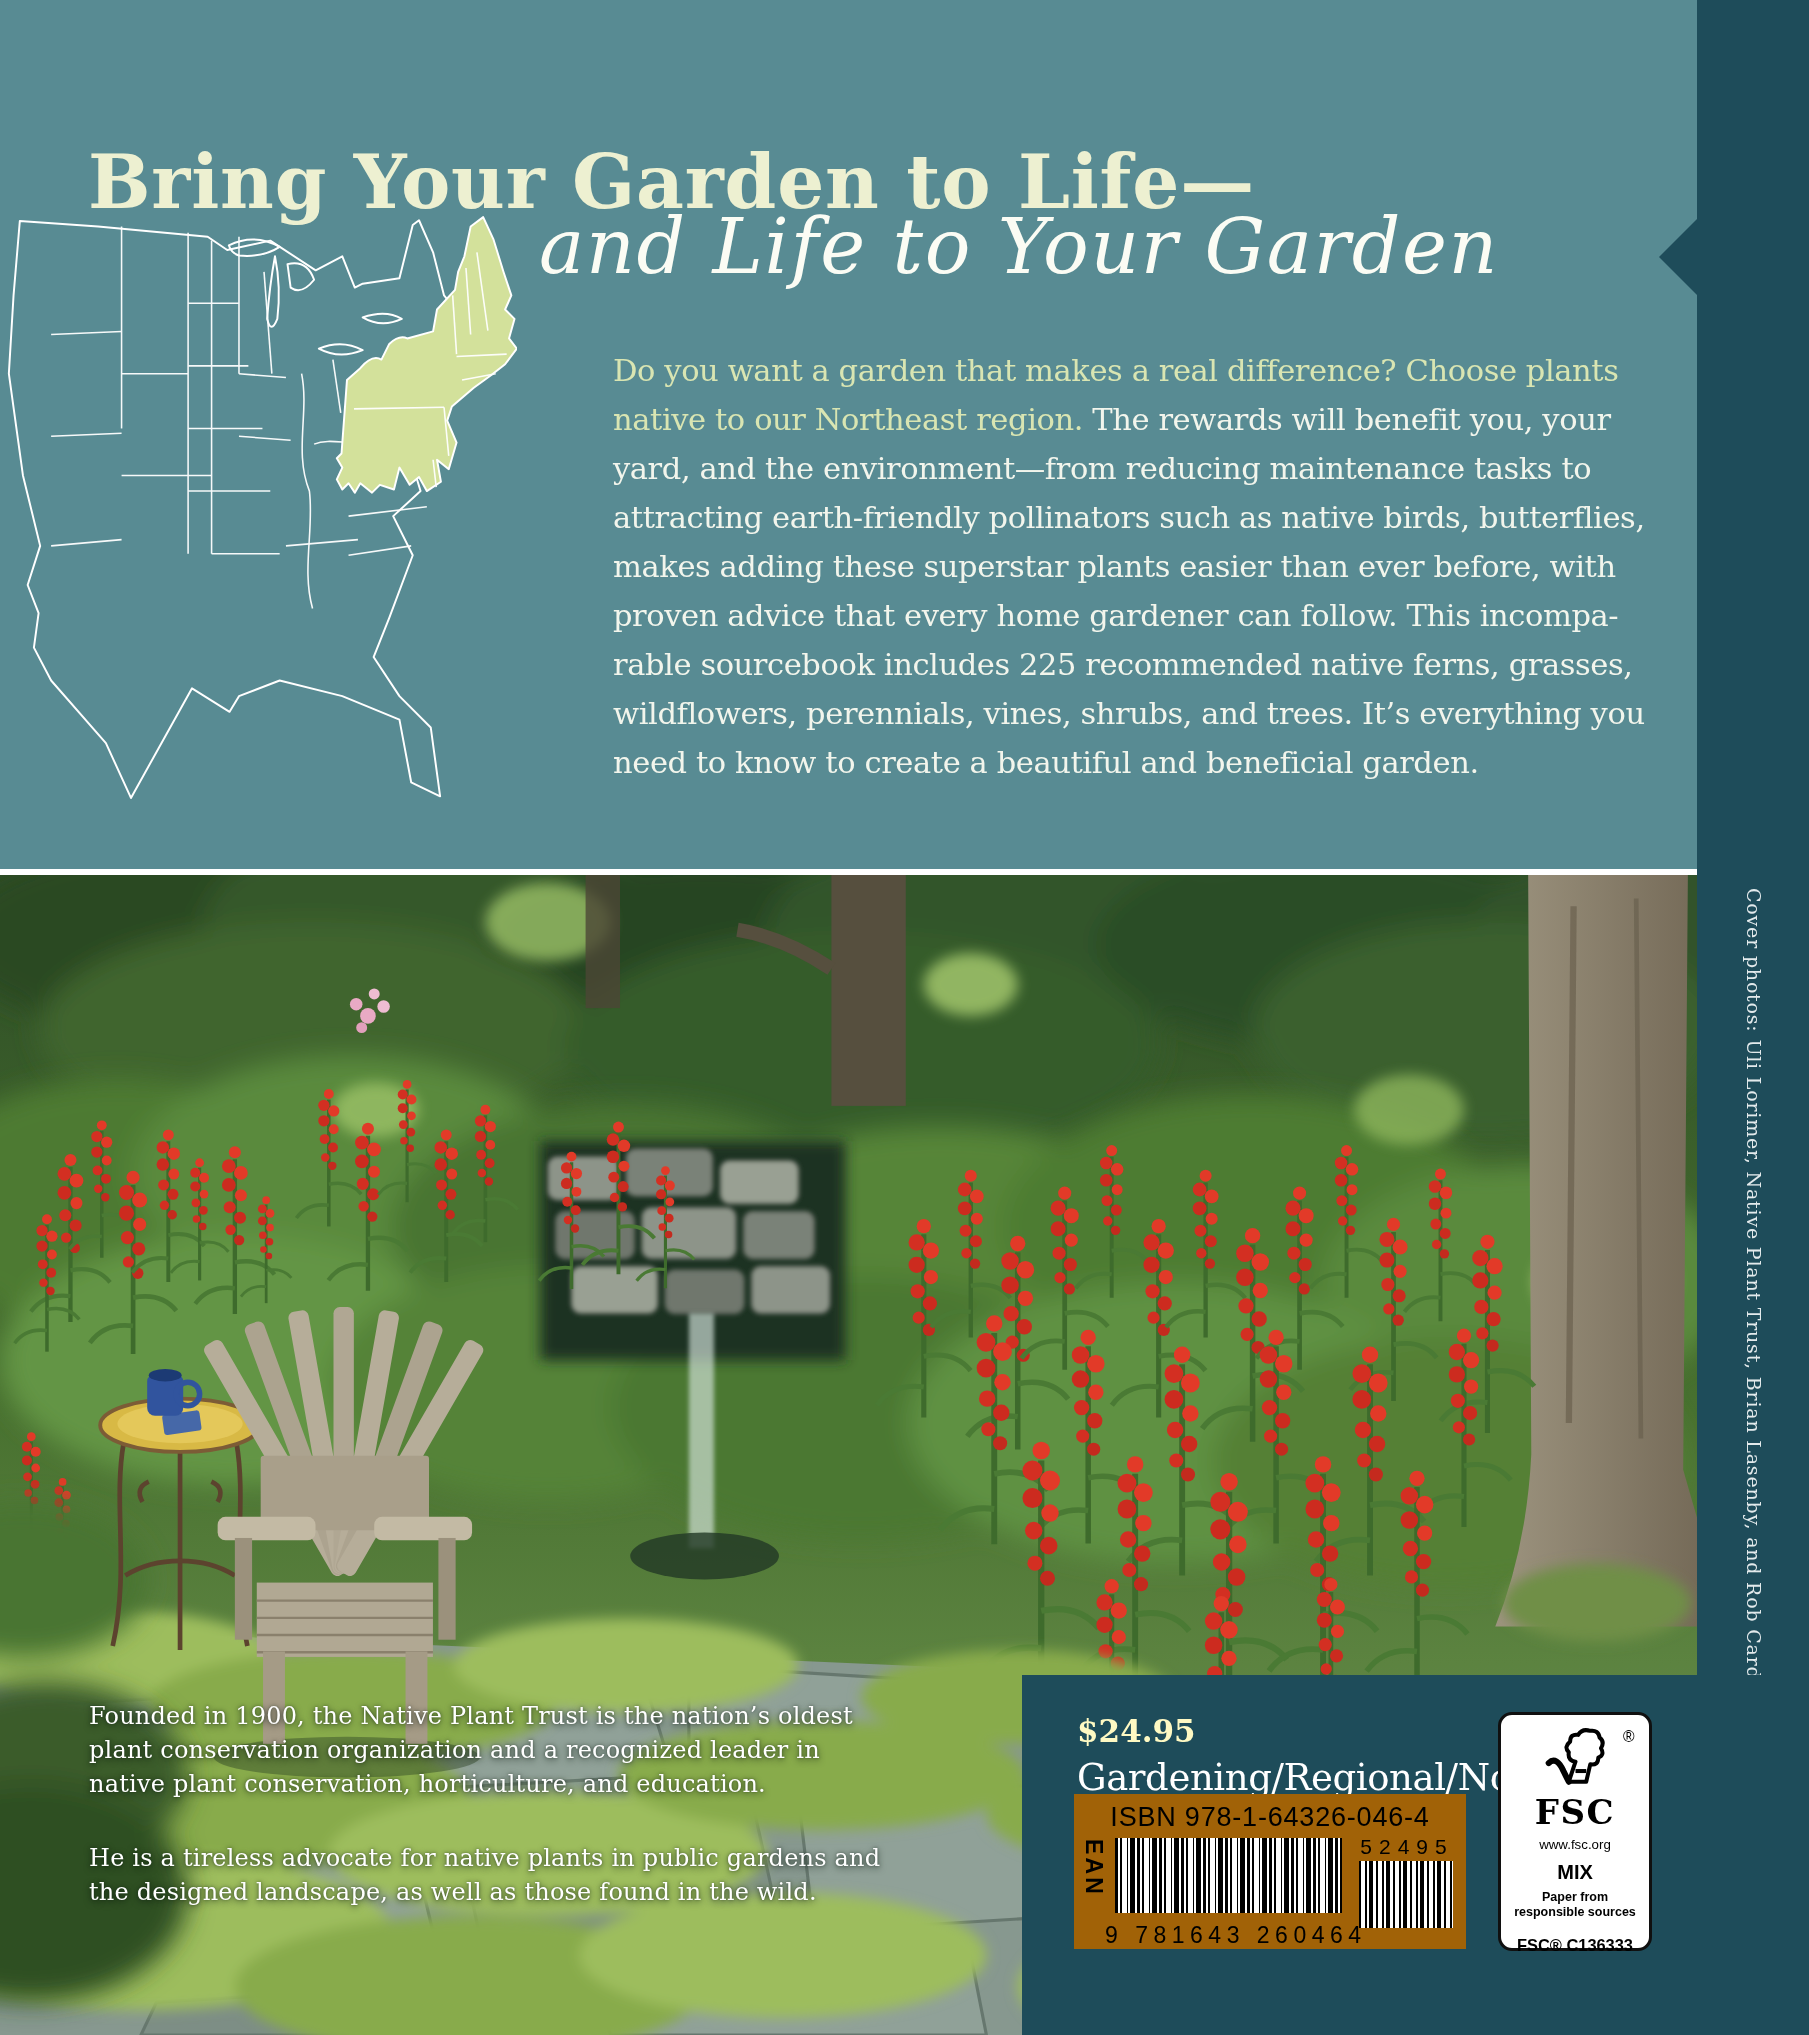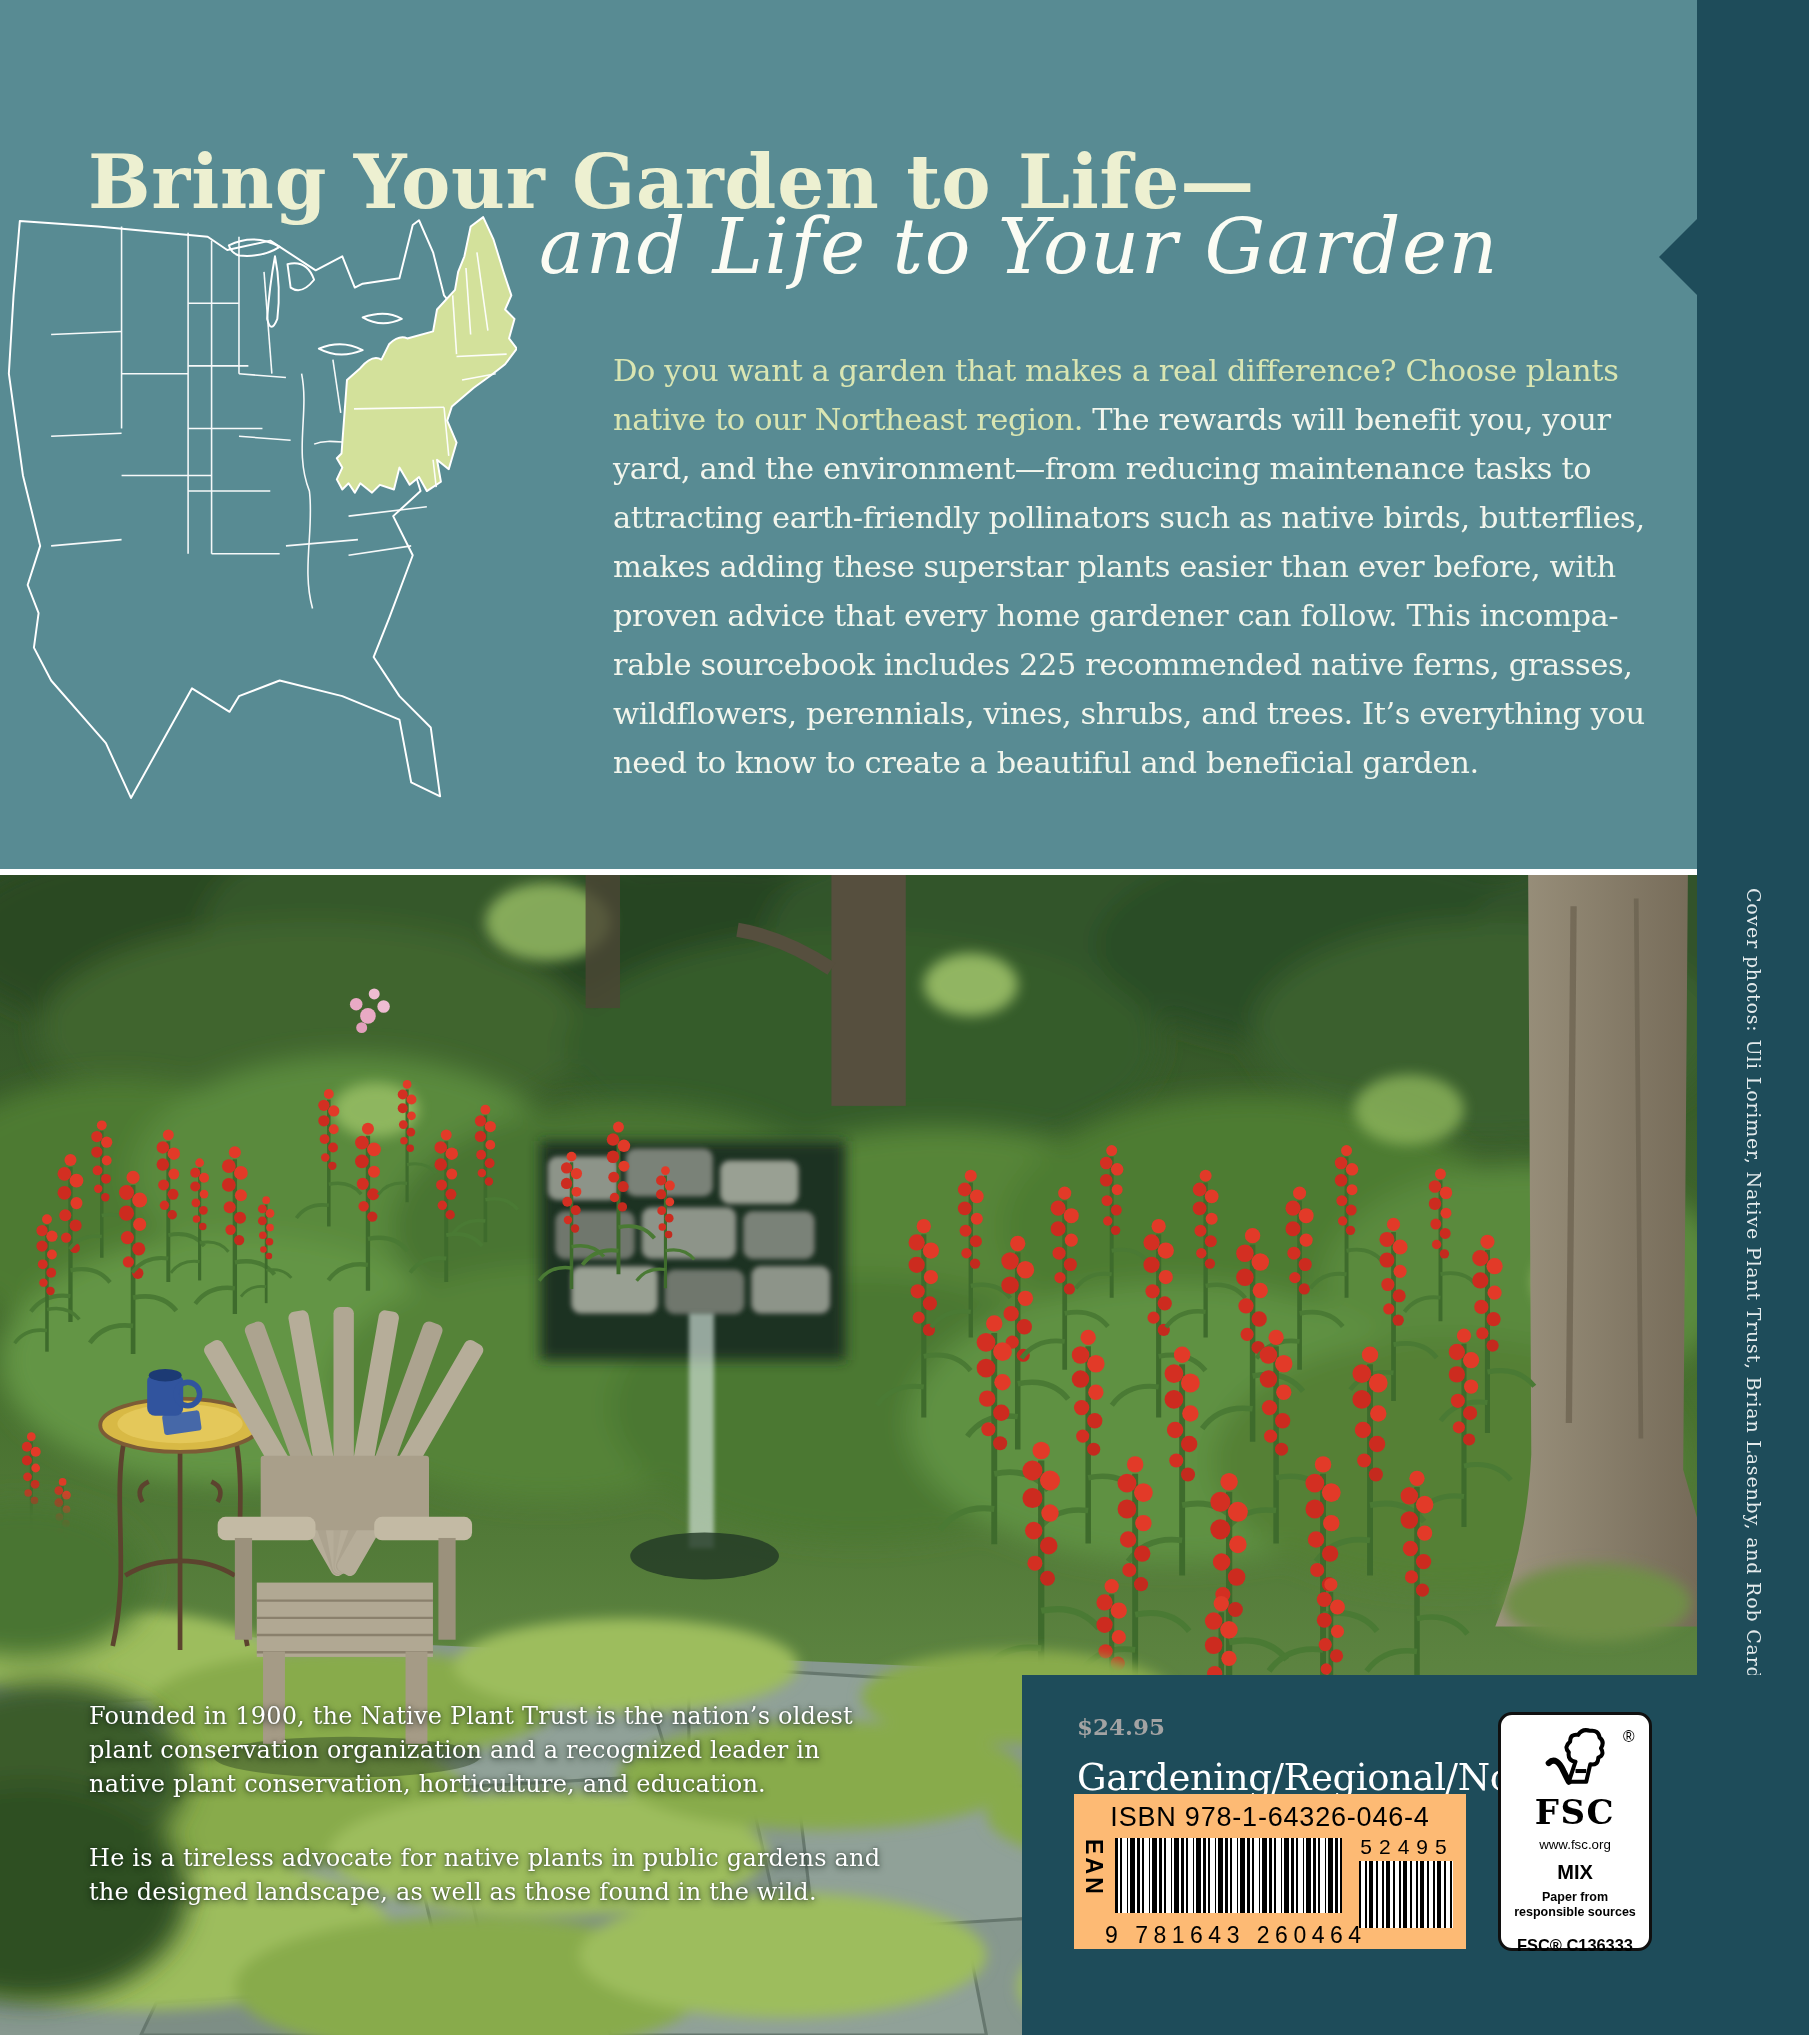--- a/index.html
+++ b/index.html
@@ -32,24 +32,24 @@
   
   .right-strip{position:absolute;left:1697px;top:0;width:113px;height:2035px;background:#1e4c5a;}
   .strip-notch{position:absolute;left:1659px;top:219px;width:0;height:0;
       border-top:38px solid transparent;border-bottom:38px solid transparent;
       border-right:38px solid #1e4c5a;}
   .credit{position:absolute;left:1743px;top:888px;height:861px;writing-mode:vertical-rl;
       color:#e3eaec;font-size:19px;letter-spacing:0.8px;white-space:nowrap;}
 
   
   .sales-panel{position:absolute;left:1022px;top:1675px;width:788px;height:360px;background:#1e4c5a;}
-  .price{position:absolute;left:55px;top:38px;font-size:23px;font-weight:700;color:#a3a3a3;}
+  .price{position:absolute;left:55px;top:38px;font-size:31px;font-weight:700;color:#fef9c3;}
   .category{position:absolute;left:55px;top:81px;font-size:37px;color:#ffffff;letter-spacing:-0.4px;}
 
-  .isbn-box{position:absolute;left:52px;top:119px;width:392px;height:155px;background:#fdba74;
+  .isbn-box{position:absolute;left:52px;top:119px;width:392px;height:155px;background:#a16207;
             color:#000;font-family:"Liberation Sans",sans-serif;}
   .isbn-label{position:absolute;left:0;top:7.8px;width:100%;text-align:center;
               font-size:27px;letter-spacing:0.8px;}
   .ean{position:absolute;left:6.3px;top:45px;writing-mode:vertical-rl;
        font-size:23px;font-weight:700;letter-spacing:3.1px;}
   .barcode-main{position:absolute;left:41px;top:44px;width:227px;height:75px;
       background:repeating-linear-gradient(90deg,#000 0 3.1px,#fff 3.1px 5.5px,#000 5.5px 7px,
       #fff 7px 11.7px,#000 11.7px 13.3px,#fff 13.3px 15px,#000 15px 19.6px,#fff 19.6px 22px);}
   .barcode-digits{position:absolute;left:31px;top:128px;width:246px;text-align:center;
       font-size:23px;letter-spacing:5.5px;white-space:nowrap;}

